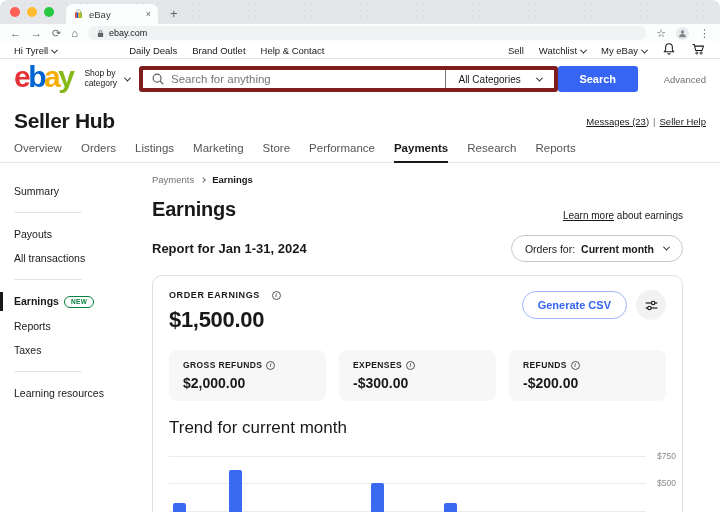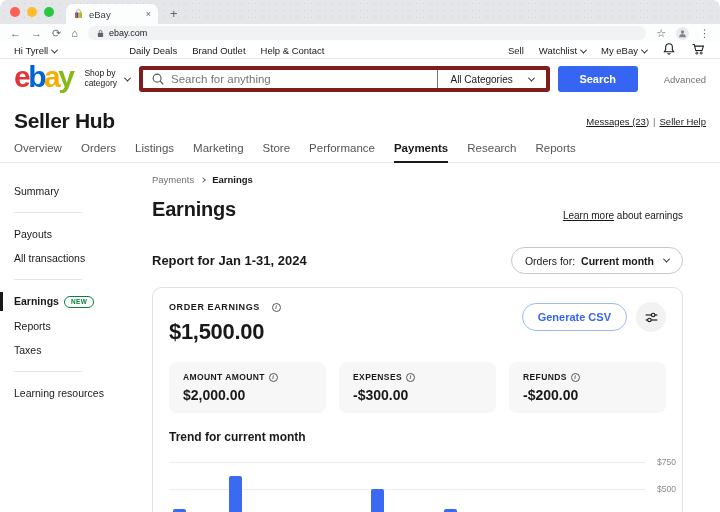--- a/index.html
+++ b/index.html
@@ -40,21 +40,21 @@
   
   .header { height:40px; display:flex; align-items:center; padding:0 14px; }
   .logo { font-size:30px; font-weight:bold; letter-spacing:-2.5px; line-height:1; margin-top:-4px; }
   .logo .l1{color:#e53238}.logo .l2{color:#0064d2}.logo .l3{color:#f5af02}.logo .l4{color:#86b817}
   .shopby { font-size:8.5px; color:#191919; margin:0 9px 0 12px; display:flex; align-items:center; gap:4px; line-height:1.15; }
   .searchwrap { flex:1; height:26px; border:4px solid #7f1d1d; border-radius:3px; display:flex; align-items:center; }
   .searchwrap input { flex:1; border:none; outline:none; font-size:11.5px; padding:0 6px;
                       font-family:"Liberation Sans",sans-serif; color:#191919; background:transparent; }
   .catseg { height:100%; border-left:1px solid #767676; display:flex; align-items:center; gap:12px;
             padding:0 12px; font-size:10px; color:#191919; }
-  .searchbtn { width:80px; height:26px; margin-left:8px; background:#3665f3; color:#fff;
+  .searchbtn { width:80px; height:26px; background:#3665f3; color:#fff;
                font-size:11px; font-weight:bold; border:none; border-radius:3px; }
   .advanced { font-size:9.5px; color:#707070; margin-left:26px; }
 
   
   .hubhead { display:flex; align-items:center; justify-content:space-between; padding:10px 14px 0 14px; }
   .hubhead h1 { font-size:21px; font-weight:bold; letter-spacing:-.3px; }
   .hublinks { font-size:9.5px; color:#191919; }
   .hublinks a { color:#191919; text-decoration:underline; }
   .hublinks .sep { margin:0 4px; color:#707070; text-decoration:none; }
 
@@ -73,21 +73,21 @@
                       margin-left:5px; vertical-align:1px; }
   .side-divider { border-top:1px solid #e5e5e5; margin:9px 14px 9px 14px; width:68px; }
 
   .main { flex:1; padding:11px 37px 0 2px; }
   .breadcrumb { font-size:9.5px; color:#707070; display:flex; align-items:center; gap:5px; }
   .breadcrumb .current { color:#191919; font-weight:bold; }
   .titlerow { display:flex; justify-content:space-between; align-items:flex-end; margin-top:13px; }
   .titlerow h2 { font-size:20px; font-weight:bold; letter-spacing:-.2px; }
   .learnmore { font-size:10px; color:#191919; }
   .learnmore a { color:#191919; text-decoration:underline; }
-  .reportrow { display:flex; justify-content:space-between; align-items:center; margin-top:26px; }
+  .reportrow { display:flex; justify-content:space-between; align-items:center; margin-top:14px; }
   .reportrow .rpt { font-size:13px; font-weight:bold; }
   .ordersfor { display:flex; align-items:center; gap:6px; border:1px solid #c7c7c7; border-radius:14px;
                height:27px; padding:0 13px; font-size:10.5px; background:#fff; }
   .ordersfor b { font-weight:bold; }
 
   
   .card { margin-top:13px; border:1px solid #e0e0e0; border-radius:10px; padding:14px 16px; height:400px; background:#fff; }
   .cardtop { display:flex; justify-content:space-between; align-items:flex-start; }
   .oe-label { font-size:9px; letter-spacing:.6px; font-weight:bold; color:#191919;
               display:flex; align-items:center; gap:12px; }
@@ -100,21 +100,21 @@
             font-size:11px; font-weight:bold; padding:7px 15px; font-family:"Liberation Sans",sans-serif; }
   .filterbtn { width:30px; height:30px; border-radius:50%; background:#f2f2f2; border:none;
                display:flex; align-items:center; justify-content:center; }
 
   .stats { display:flex; gap:13px; margin-top:17px; }
   .statbox { flex:1; background:#f7f7f7; border-radius:8px; padding:10px 14px; }
   .statbox .slabel { font-size:8.5px; letter-spacing:.4px; font-weight:bold; color:#191919;
                      display:flex; align-items:center; gap:4px; }
   .statbox .sval { font-size:14px; font-weight:bold; margin-top:5px; }
 
-  .trendtitle { font-size:12px; font-weight:bold; margin-top:17px; }
+  .trendtitle { font-size:17px; font-weight:normal; margin-top:17px; }
 
   .chart { position:relative; margin-top:9px; height:140px; }
   .gridline { position:absolute; left:0; width:calc(100% - 20px); height:1px; background:#ececec; }
   .ylabel { position:absolute; left:calc(100% - 9px); transform:translateY(-50%);
             font-size:8.5px; color:#8a8a8a; white-space:nowrap; }
   .bar { position:absolute; width:13px; }
 </style>
 </head>
 <body>
 
@@ -277,21 +277,21 @@
                 <line x1="2" y1="12" x2="16" y2="12" stroke="#191919" stroke-width="1.4"></line>
                 <circle cx="6.5" cy="12" r="2.1" fill="#f2f2f2" stroke="#191919" stroke-width="1.4"></circle>
               </svg>
           </button>
         </div>
       </div>
 
       <div class="stats">
           <div class="statbox">
             <div class="slabel">
-              <span>AMOUNT AMOUNT</span>
+              <span>GROSS REFUNDS</span>
               <span class="info">i</span>
             </div>
             <div class="sval">$2,000.00</div>
           </div>
           <div class="statbox">
             <div class="slabel">
               <span>EXPENSES</span>
               <span class="info">i</span>
             </div>
             <div class="sval">-$300.00</div>

